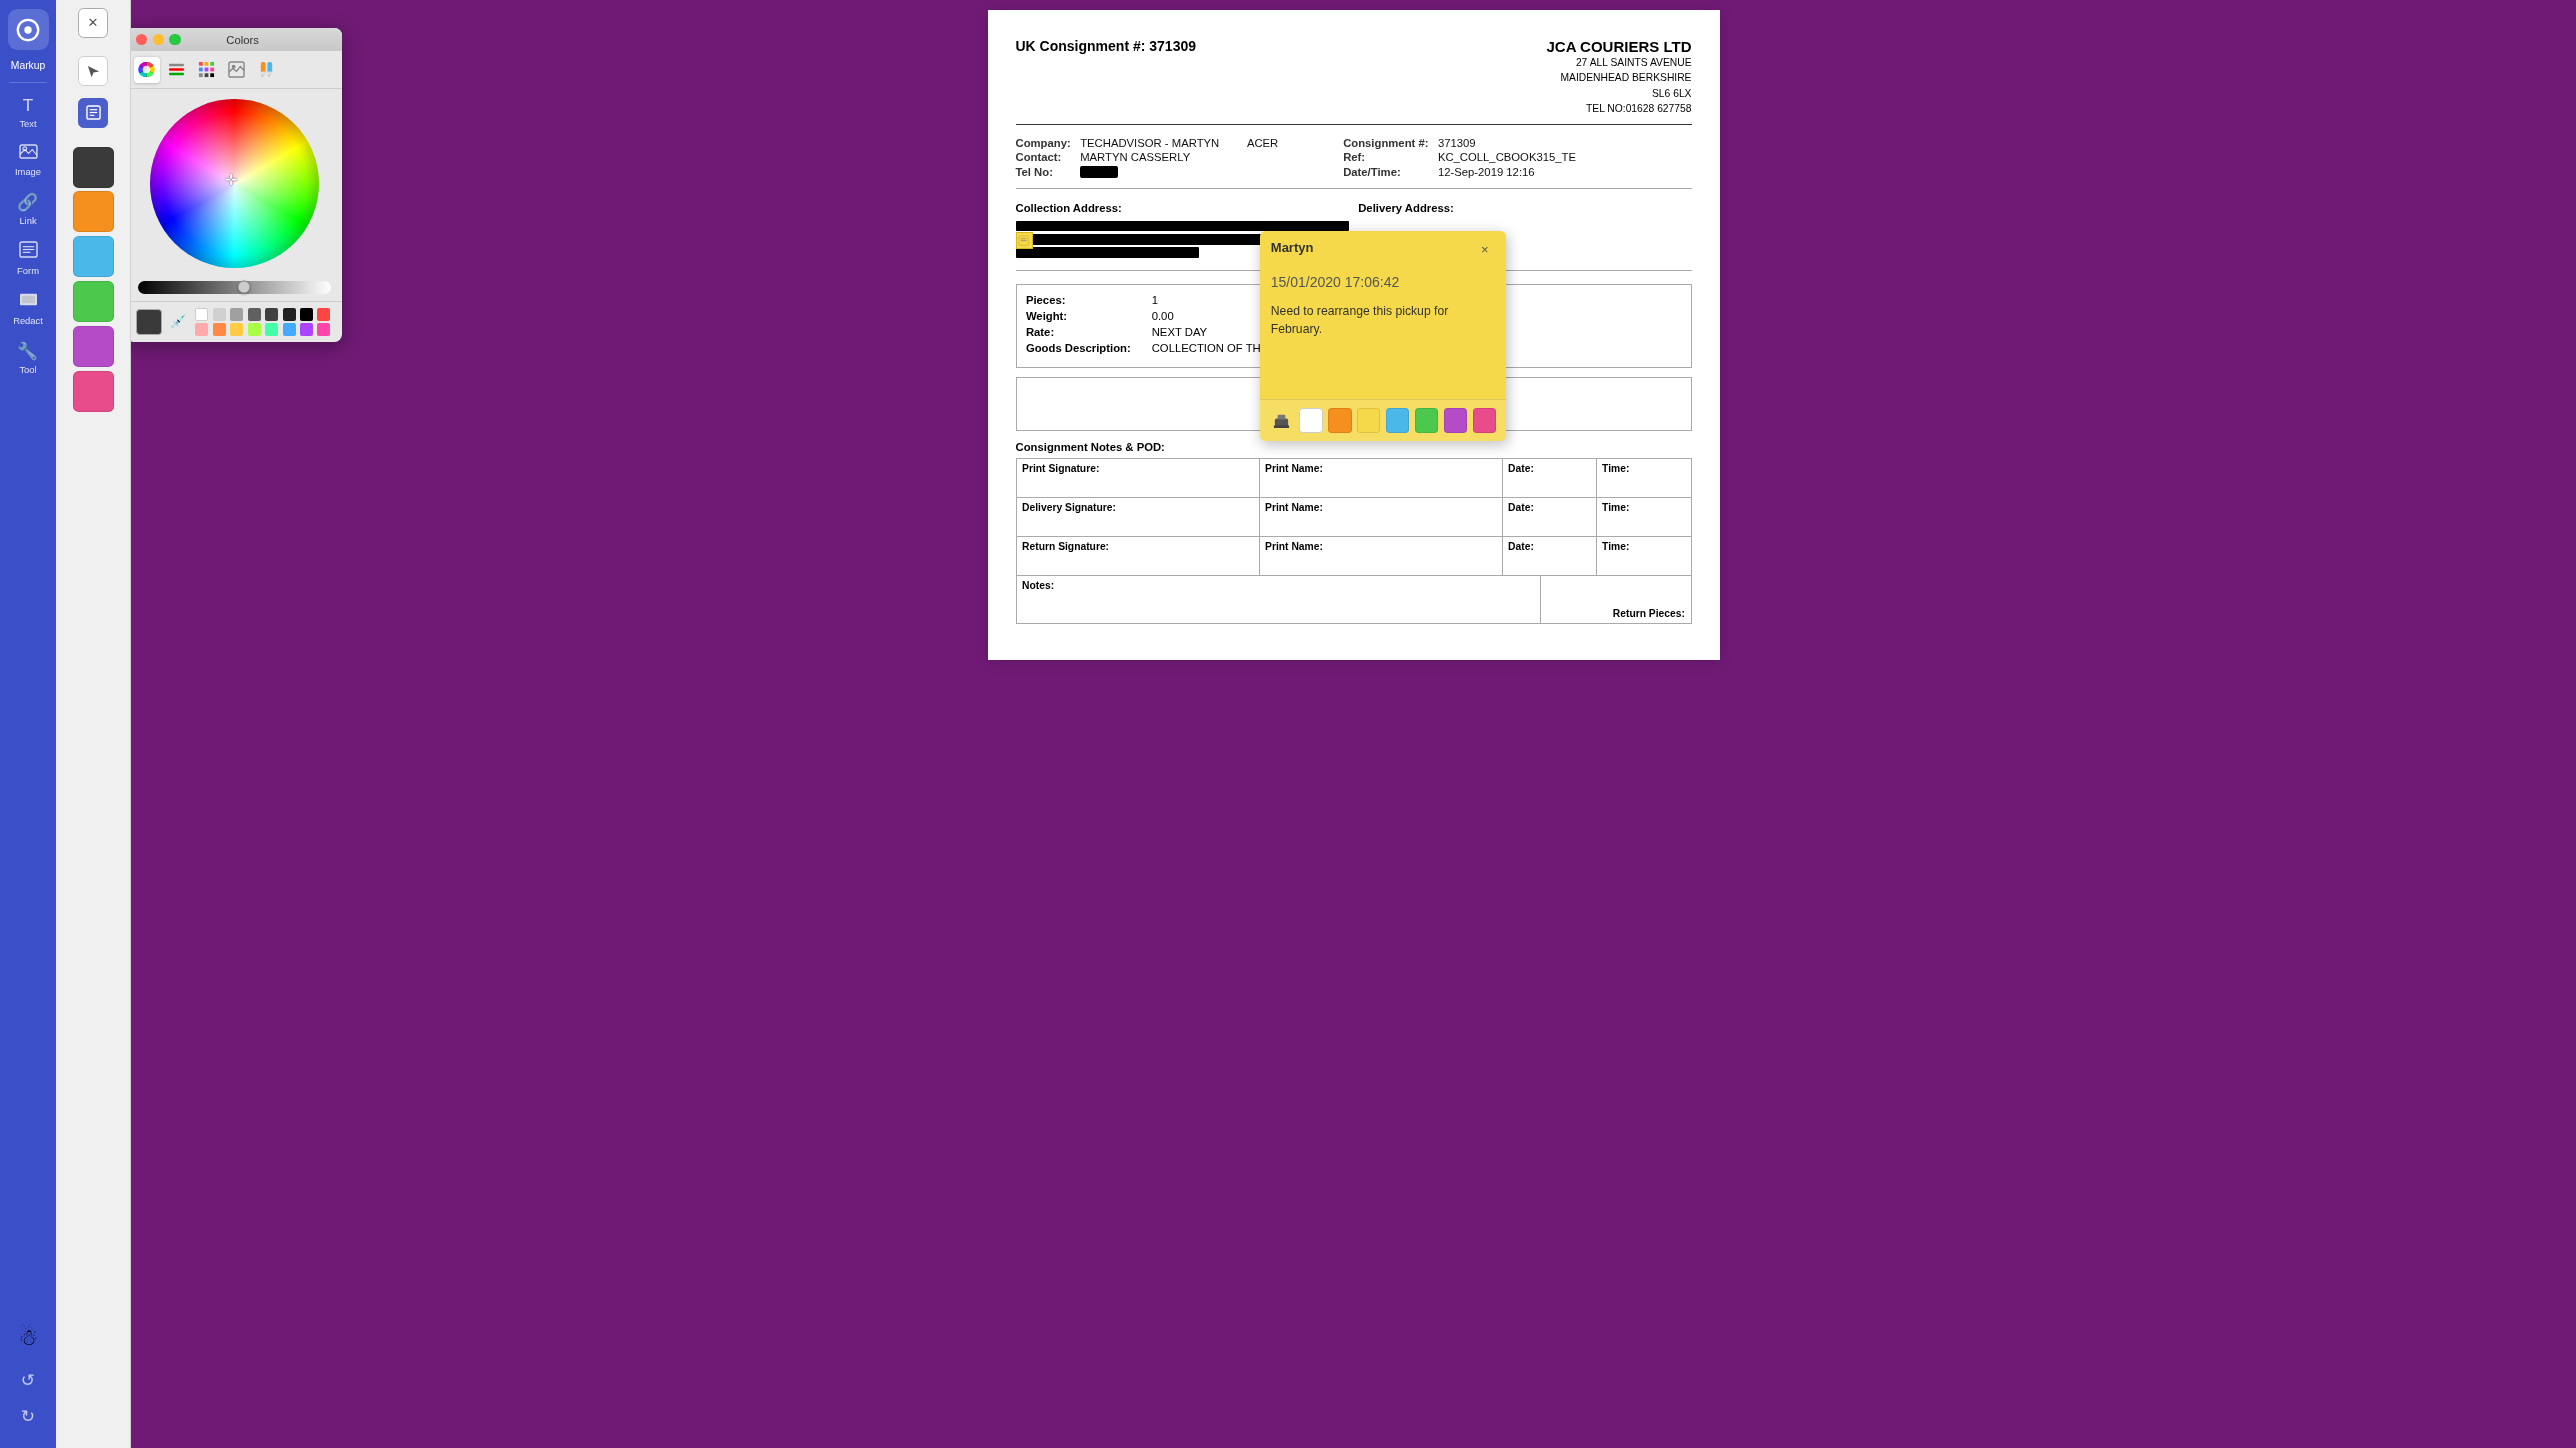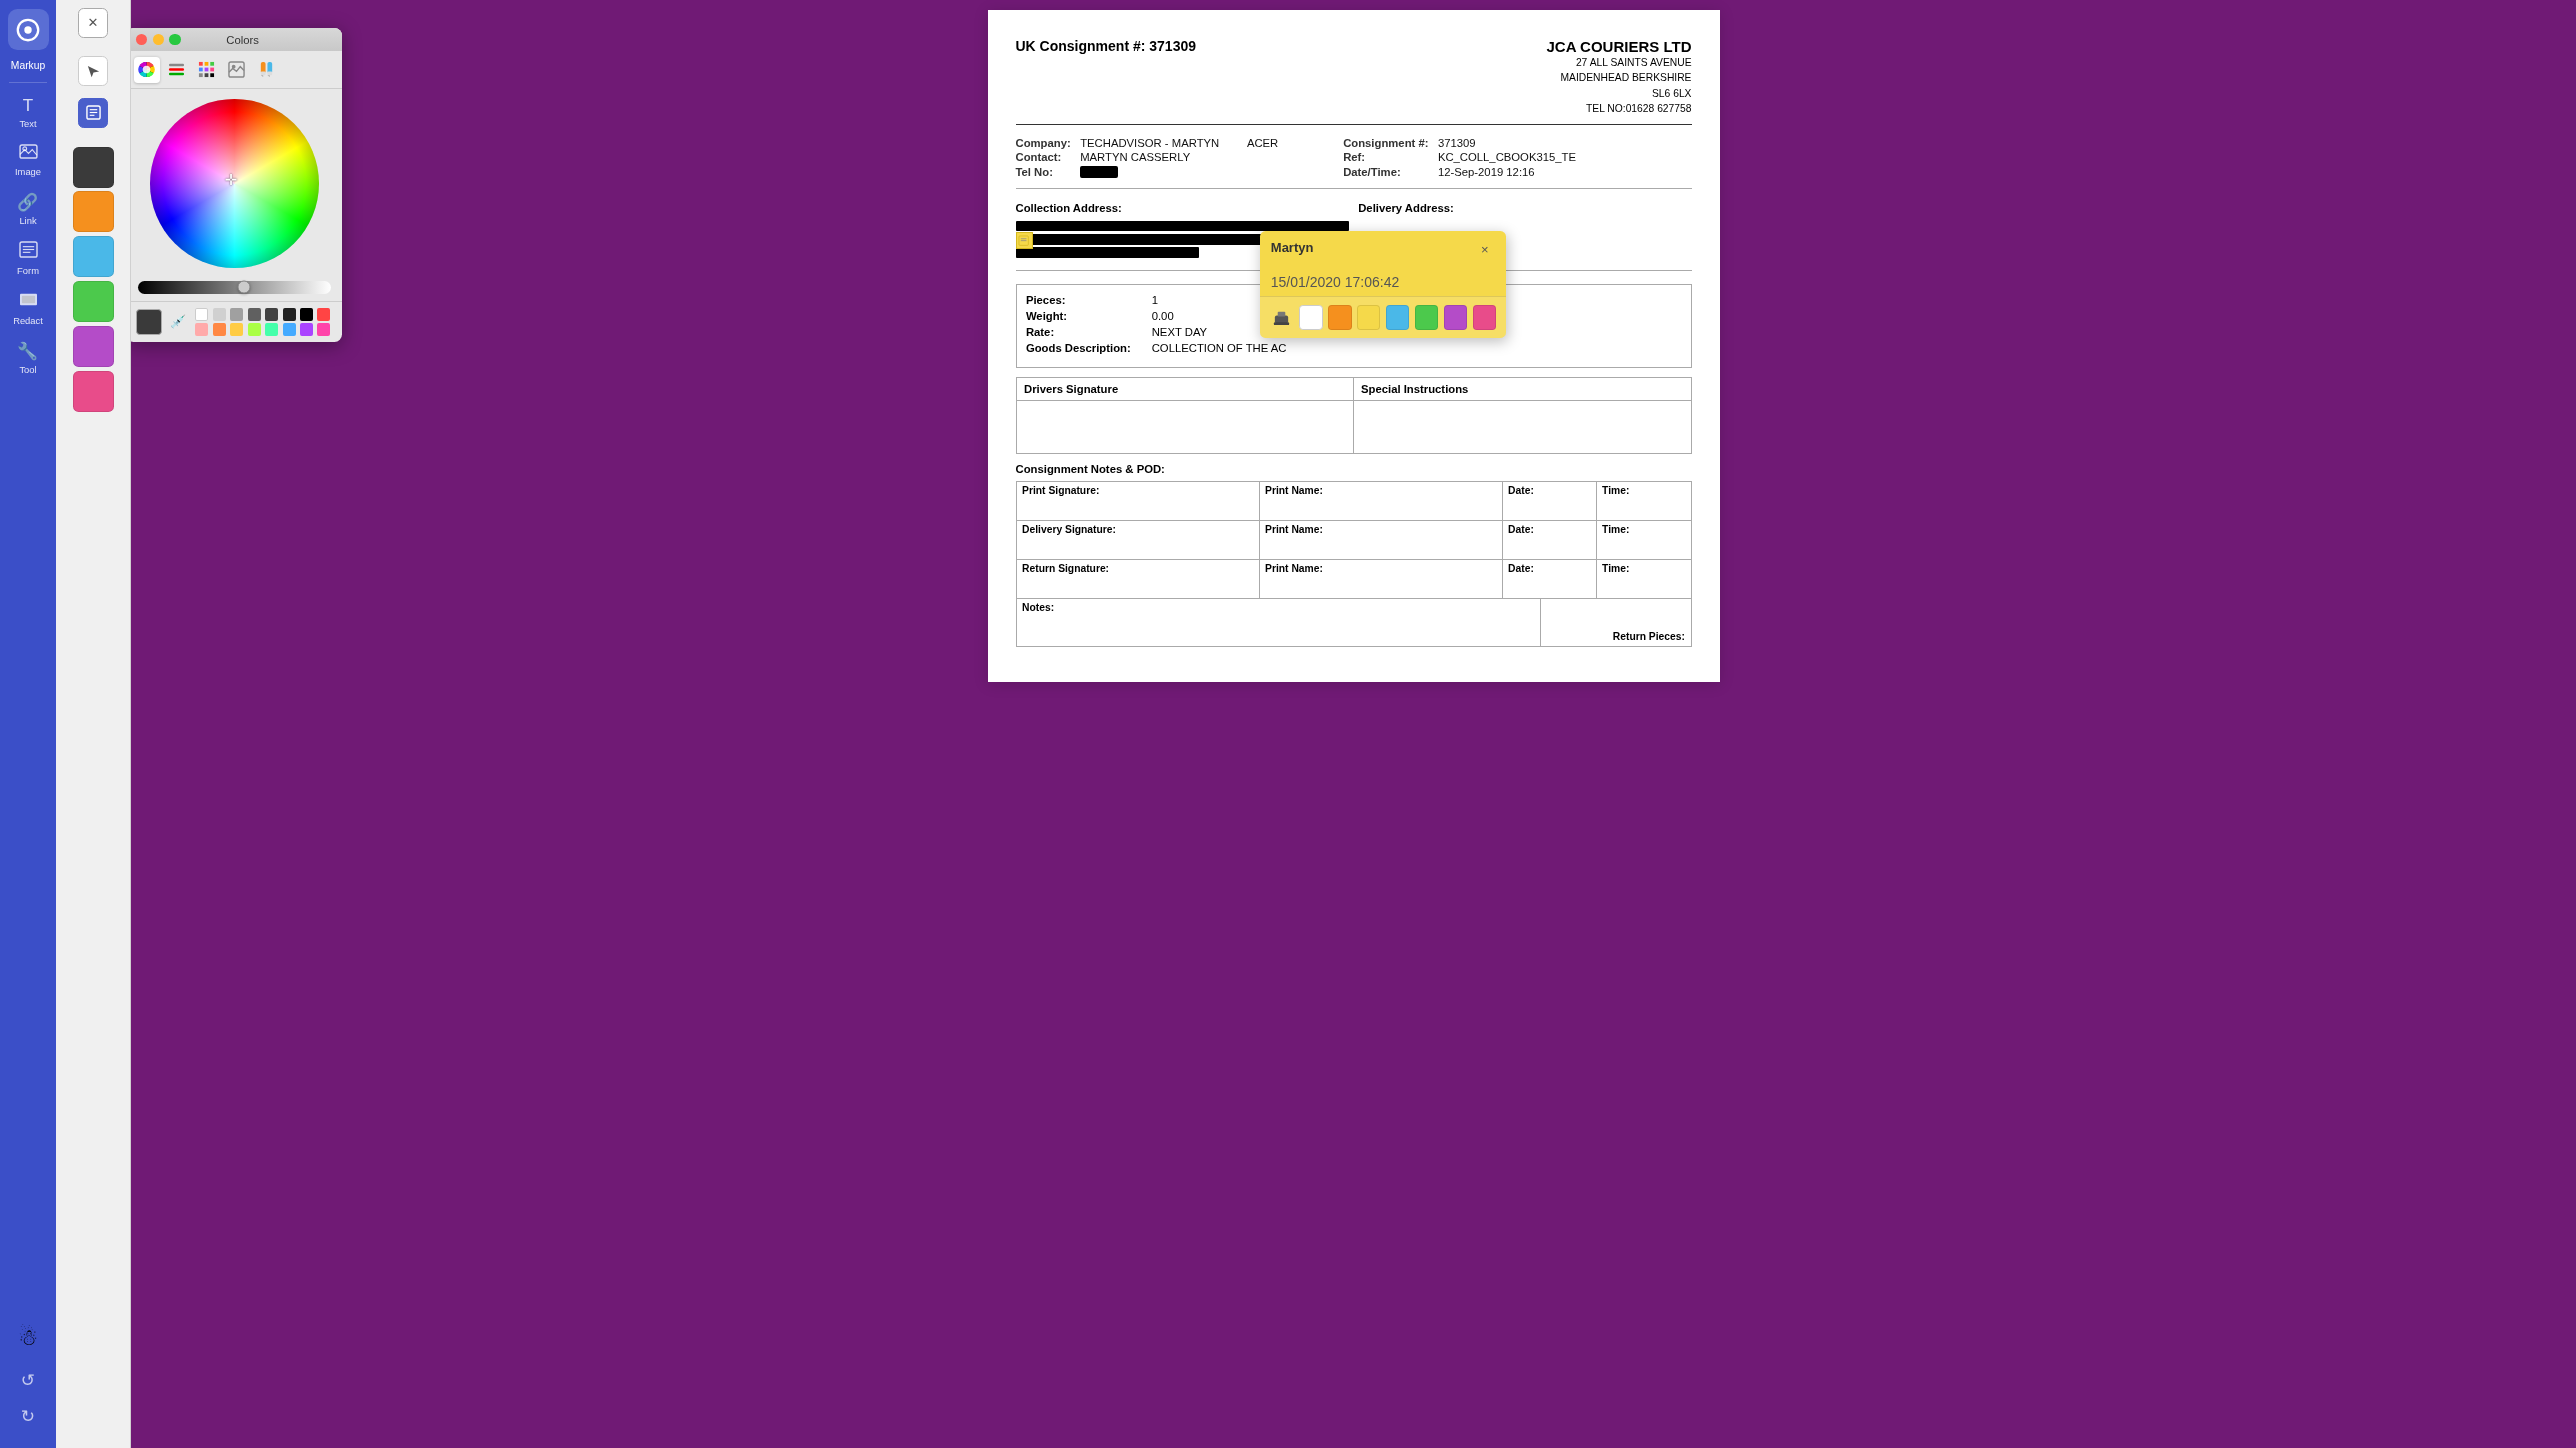--- a/index.html
+++ b/index.html
@@ -839,24 +839,20 @@
           <span class="doc-detail-label">Rate:</span>
           <span>NEXT DAY</span>
         </div>
         <div class="doc-detail-row">
           <span class="doc-detail-label">Goods Description:</span>
           <span>COLLECTION OF THE AC</span>
         </div>
       </div>
 
       <div class="doc-signatures">
-        <div class="sig-header-row">
-          <div class="sig-header-cell">Drivers Signature</div>
-          <div class="sig-header-cell">Special Instructions</div>
-        </div>
         <div class="sig-body-row">
           <div class="sig-body-cell"></div>
           <div class="sig-body-cell"></div>
         </div>
       </div>
 
       <div class="doc-pod">
         <div class="pod-title">Consignment Notes &amp; POD:</div>
 
         <div class="pod-row">
@@ -914,20 +910,23 @@
         </div>
       </div>
 
       <div class="sticky-note">
         <div class="sticky-note-header">
           <div>
             <div class="sticky-note-author">Martyn</div>
             <div class="sticky-note-date">15/01/2020 17:06:42</div>
           </div>
           <div class="sticky-note-close">×</div>
+        </div>
+        <div class="sticky-note-body">
+          <span>Need to rearrange this pickup for February.</span>
         </div>
         <div class="sticky-note-colors">
           <div class="note-icon-btn">
             <svg width="19" height="19" viewBox="0 0 20 20" fill="none">
               <rect x="3" y="8" width="14" height="8" rx="2" fill="#555"></rect>
               <rect x="6" y="4" width="8" height="5" rx="1" fill="#777"></rect>
               <rect x="2" y="15" width="16" height="3" rx="1" fill="#444"></rect>
             </svg>
           </div>
           <div class="note-color-swatch" style="background:#ffffff; border:1.4px solid #ccc;"></div>

